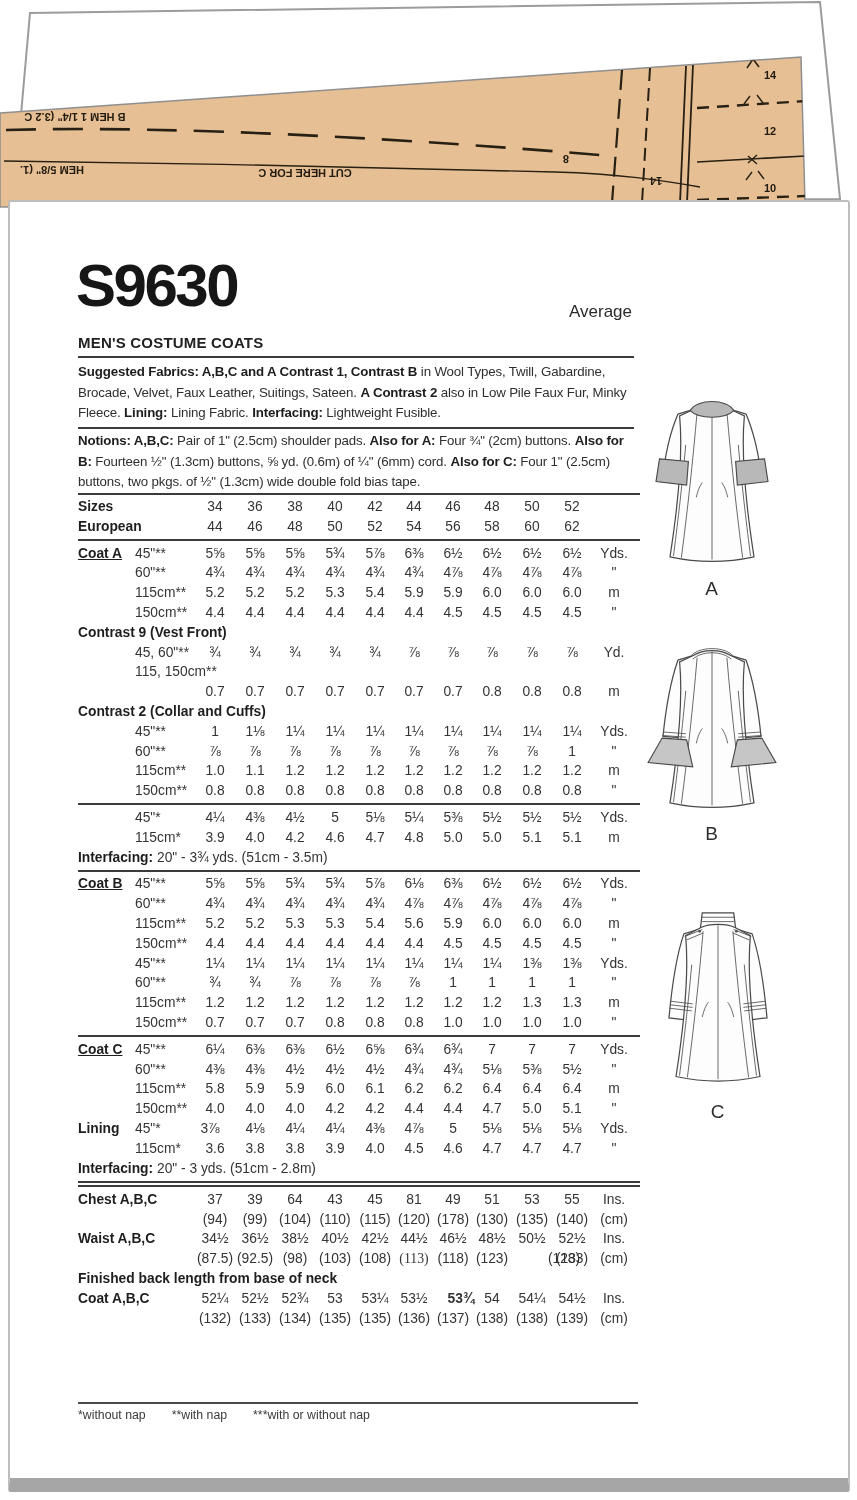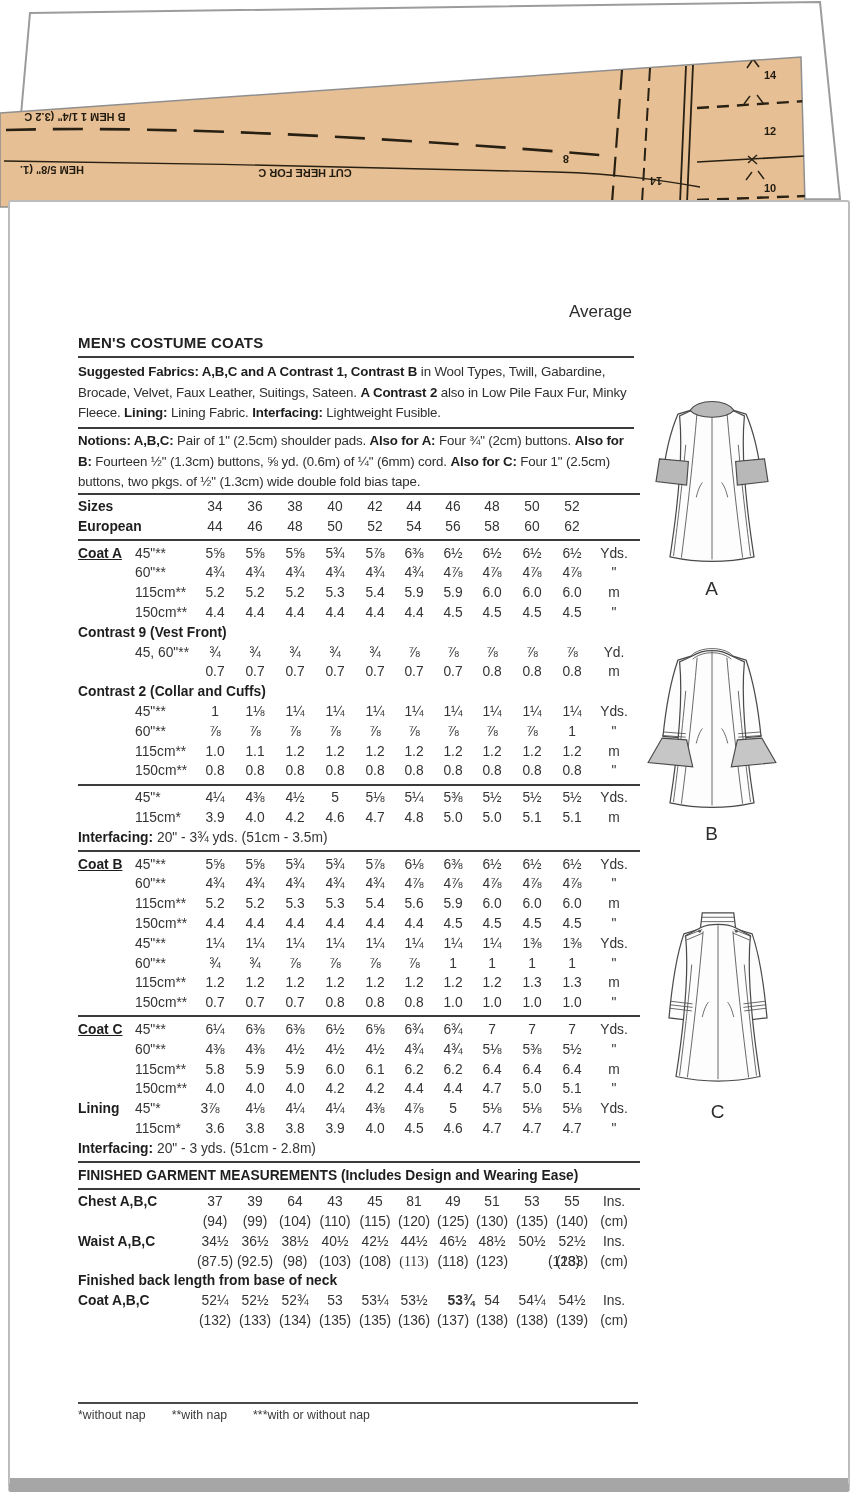--- a/index.html
+++ b/index.html
@@ -74,20 +74,21 @@
       <text x="770" y="79" text-anchor="middle">14</text>
       <text x="770" y="135" text-anchor="middle">12</text>
       <text x="770" y="192" text-anchor="middle">10</text>
     </g>
   </svg>
 
   <div class="envelope"></div>
 
   <div class="content">
 
+    <div class="abs title" style="left:76px;top:256px;">S9630</div>
     <div class="abs average" style="left:450px;top:302px;width:182px;text-align:right;">Average</div>
 
     <div class="abs category" style="left:78px;top:334px;">MEN'S COSTUME COATS</div>
     <div class="abs hrule" style="left:78px;top:356px;width:556px;"></div>
 
     <div class="abs para" style="left:78px;top:362px;" id="fabrics-para"><b>Suggested Fabrics: A,B,C and A Contrast 1, Contrast B</b><span> in Wool Types, Twill, Gabardine, Brocade, Velvet, Faux Leather, Suitings, Sateen. </span><b>A Contrast 2</b><span> also in Low Pile Faux Fur, Minky Fleece. </span><b>Lining:</b><span> Lining Fabric. </span><b>Interfacing:</b><span> Lightweight Fusible.</span></div>
     <div class="abs hrule" style="left:78px;top:427px;width:556px;"></div>
 
     <div class="abs para" style="left:78px;top:431px;" id="notions-para"><b>Notions: A,B,C:</b><span> Pair of 1" (2.5cm) shoulder pads. </span><b>Also for A:</b><span> Four ¾" (2cm) buttons. </span><b>Also for B:</b><span> Fourteen ½" (1.3cm) buttons, ⅝ yd. (0.6m) of ¼" (6mm) cord. </span><b>Also for C:</b><span> Four 1" (2.5cm) buttons, two pkgs. of ½" (1.3cm) wide double fold bias tape.</span></div>
 
@@ -186,20 +187,23 @@
           <span class="cell" style="left: 257px;">¾</span>
           <span class="cell" style="left: 297px;">¾</span>
           <span class="cell" style="left: 336px;">⅞</span>
           <span class="cell" style="left: 375px;">⅞</span>
           <span class="cell" style="left: 414px;">⅞</span>
           <span class="cell" style="left: 454px;">⅞</span>
           <span class="cell" style="left: 494px;">⅞</span>
           <span class="unit">Yd.</span>
         </div>
         <div class="trow">
+          <span class="lab">115, 150cm**</span>
+        </div>
+        <div class="trow">
           <span class="cell" style="left: 137px;">0.7</span>
           <span class="cell" style="left: 177px;">0.7</span>
           <span class="cell" style="left: 217px;">0.7</span>
           <span class="cell" style="left: 257px;">0.7</span>
           <span class="cell" style="left: 297px;">0.7</span>
           <span class="cell" style="left: 336px;">0.7</span>
           <span class="cell" style="left: 375px;">0.7</span>
           <span class="cell" style="left: 414px;">0.8</span>
           <span class="cell" style="left: 454px;">0.8</span>
           <span class="cell" style="left: 494px;">0.8</span>
@@ -488,21 +492,20 @@
           <span class="cell" style="left: 297px;">4.0</span>
           <span class="cell" style="left: 336px;">4.5</span>
           <span class="cell" style="left: 375px;">4.6</span>
           <span class="cell" style="left: 414px;">4.7</span>
           <span class="cell" style="left: 454px;">4.7</span>
           <span class="cell" style="left: 494px;">4.7</span>
           <span class="unit">"</span>
         </div>
         <div class="tnote"><b>Interfacing:</b><span> 20" - 3 yds. (51cm - 2.8m)</span></div>
         <div class="trule"></div>
-        <div class="thead">FINISHED GARMENT MEASUREMENTS (Includes Design and Wearing Ease)</div>
         <div class="trule"></div>
         <div class="trow">
           <span class="sec">Chest A,B,C</span>
           <span class="cell" style="left: 137px;">37</span>
           <span class="cell" style="left: 177px;">39</span>
           <span class="cell" style="left: 217px;">64</span>
           <span class="cell" style="left: 257px;">43</span>
           <span class="cell" style="left: 297px;">45</span>
           <span class="cell" style="left: 336px;">81</span>
           <span class="cell" style="left: 375px;">49</span>
@@ -511,21 +514,21 @@
           <span class="cell" style="left: 494px;">55</span>
           <span class="unit">Ins.</span>
         </div>
         <div class="trow">
           <span class="cell" style="left: 137px;">(94)</span>
           <span class="cell" style="left: 177px;">(99)</span>
           <span class="cell" style="left: 217px;">(104)</span>
           <span class="cell" style="left: 257px;">(110)</span>
           <span class="cell" style="left: 297px;">(115)</span>
           <span class="cell" style="left: 336px;">(120)</span>
-          <span class="cell" style="left: 375px;">(125)</span>
+          <span class="cell" style="left: 375px;">(178)</span>
           <span class="cell" style="left: 414px;">(130)</span>
           <span class="cell" style="left: 454px;">(135)</span>
           <span class="cell" style="left: 494px;">(140)</span>
           <span class="unit">(cm)</span>
         </div>
         <div class="trow">
           <span class="sec">Waist A,B,C</span>
           <span class="cell" style="left: 137px;">34½</span>
           <span class="cell" style="left: 177px;">36½</span>
           <span class="cell" style="left: 217px;">38½</span>

